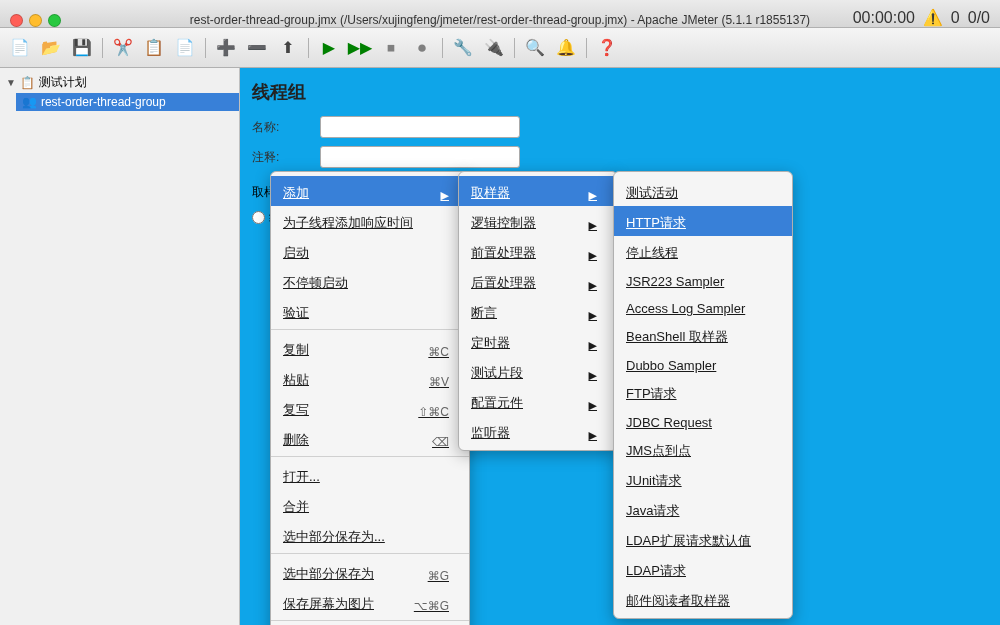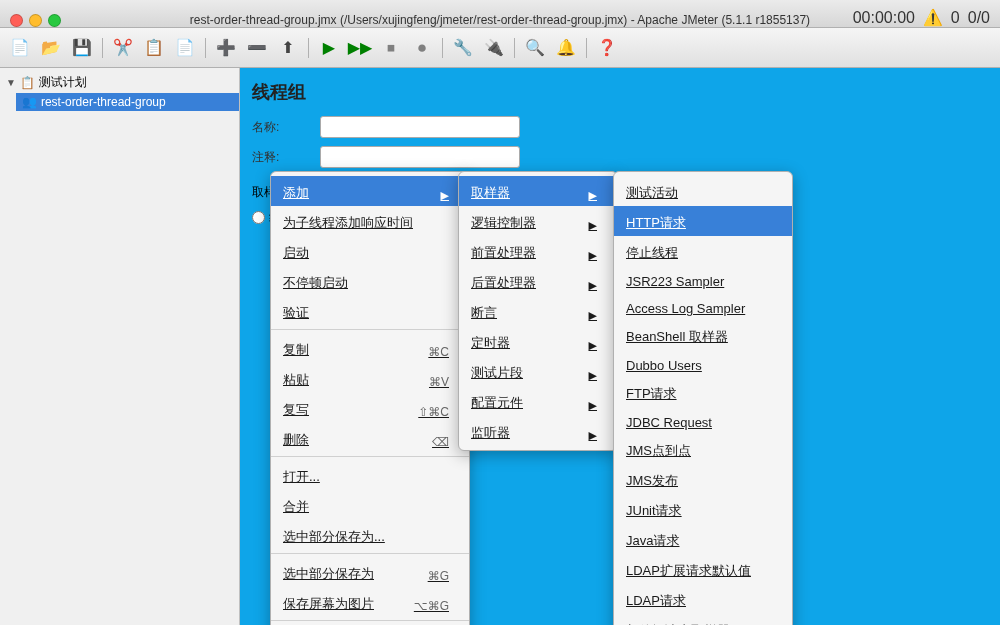--- a/index.html
+++ b/index.html
@@ -419,35 +419,32 @@
         <div class="menu-item">
           <span>JSR223 Sampler</span>
         </div>
         <div class="menu-item">
           <span>Access Log Sampler</span>
         </div>
         <div class="menu-item">
           <span>BeanShell 取样器</span>
         </div>
         <div class="menu-item">
-          <span>Dubbo Users</span>
+          <span>Dubbo Sampler</span>
         </div>
         <div class="menu-item">
           <span>FTP请求</span>
         </div>
         <div class="menu-item">
           <span>JDBC Request</span>
         </div>
         <div class="menu-item">
           <span>JMS点到点</span>
         </div>
         <div class="menu-item">
-          <span>JMS发布</span>
-        </div>
-        <div class="menu-item">
           <span>JUnit请求</span>
         </div>
         <div class="menu-item">
           <span>Java请求</span>
         </div>
         <div class="menu-item">
           <span>LDAP扩展请求默认值</span>
         </div>
         <div class="menu-item">
           <span>LDAP请求</span>

